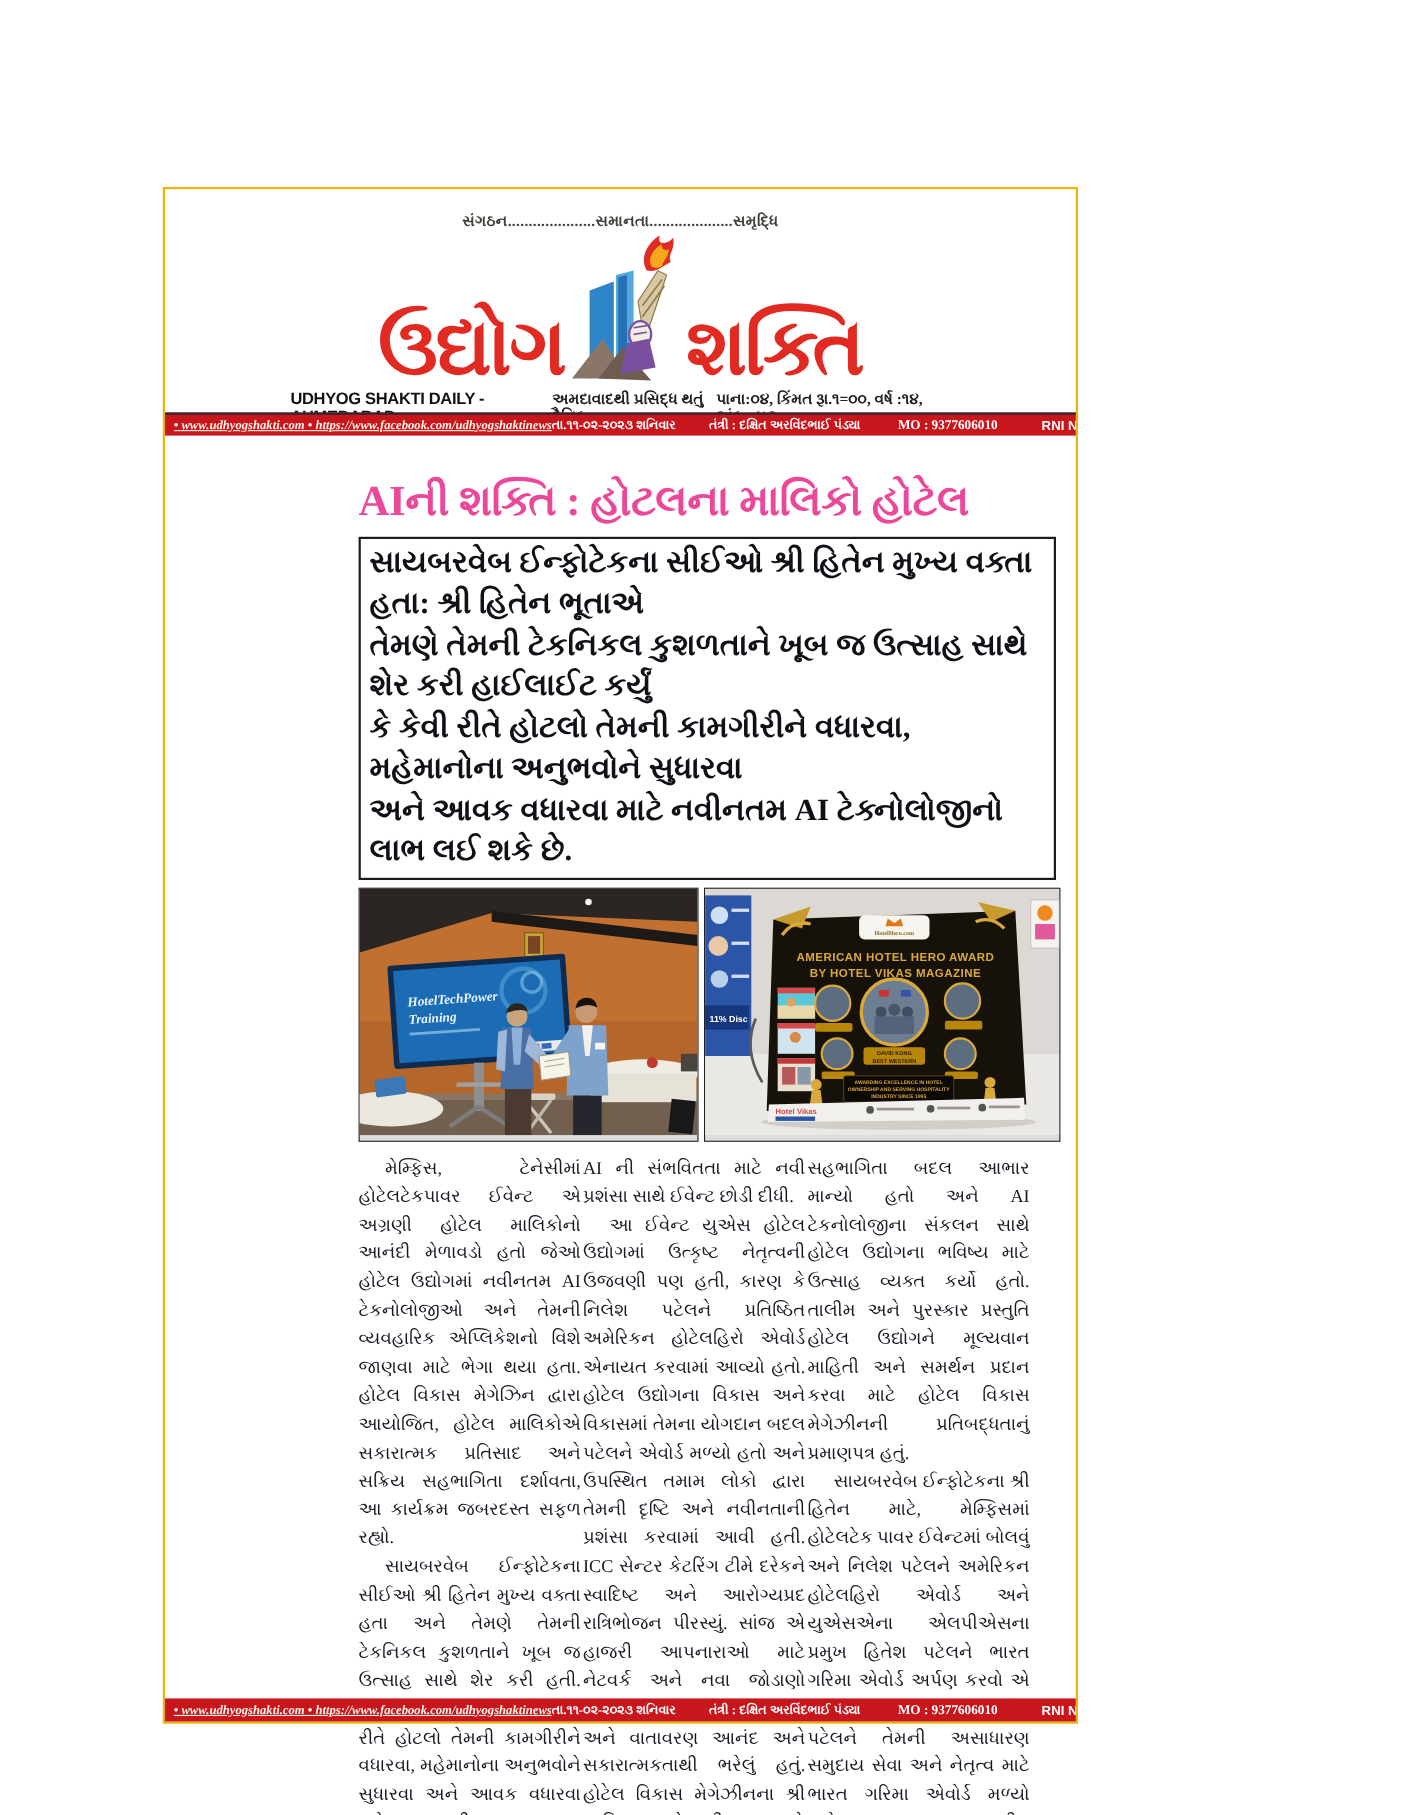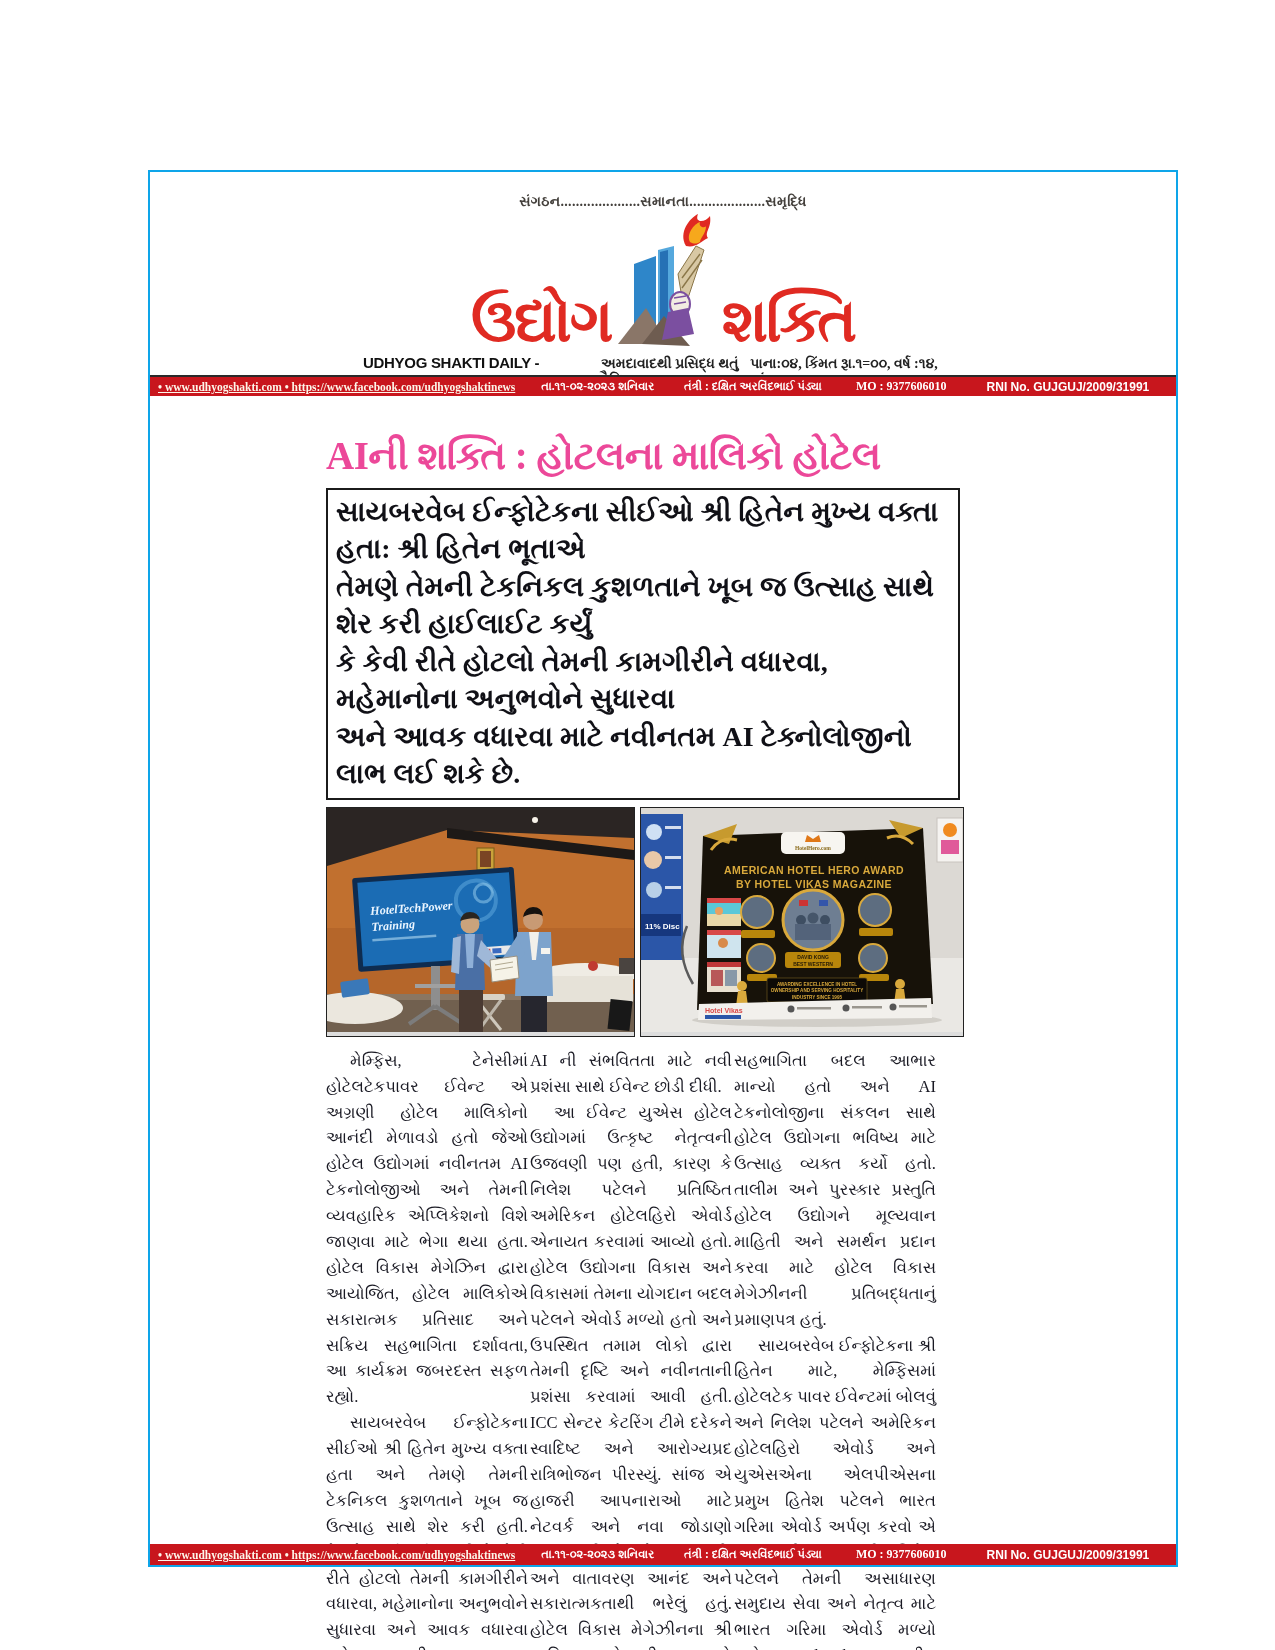--- a/index.html
+++ b/index.html
@@ -1,32 +1,32 @@
 <!DOCTYPE html>
 <html><head>
 <meta charset="utf-8">
 <style>
   html,body{margin:0;padding:0;background:#fff;}
   .canvas{position:relative;width:1275px;height:1650px;background:#ffffff;overflow:hidden;
           font-family:"Liberation Serif","DejaVu Serif",serif;color:#15151d;}
-  .frame{position:absolute;left:148px;top:170px;width:1030px;height:1397px;border:2px solid #0ea5e9;box-sizing:border-box;}
+  .frame{position:absolute;left:148px;top:170px;width:832px;height:1397px;border:2px solid #eab308;box-sizing:border-box;}
   .motto{position:absolute;top:22px;left:0;right:0;text-align:center;font-size:14px;font-weight:bold;color:#44403c;letter-spacing:.3px;}
   .masthead{position:absolute;top:38px;left:0;right:0;display:flex;align-items:flex-end;justify-content:center;gap:4px;height:140px;}
-  .mast-word{color:#e02a22;font-weight:bold;font-size:60px;line-height:.95;letter-spacing:-2px;
+  .mast-word{color:#e02a22;font-weight:bold;font-size:72px;line-height:.95;letter-spacing:-2px;
              font-family:"Liberation Serif","DejaVu Serif",serif;text-align:center;}
   .logo-box{width:102px;height:138px;flex:0 0 auto;}
   .subline{position:absolute;top:182px;left:50%;transform:translateX(-50%);width:600px;display:flex;justify-content:space-between;align-items:baseline;}
   .subline .en{font-family:"Liberation Sans","DejaVu Sans",sans-serif;font-weight:bold;font-size:15px;color:#111;letter-spacing:-.3px;}
   .subline .gu{font-weight:bold;font-size:14px;color:#222;}
   .infobar{position:absolute;left:0;right:0;height:21px;background:#c8161d;border-top:2px solid #2a2a2a;
            display:flex;align-items:center;padding:0 8px;box-sizing:border-box;color:#fff;
            font-size:11.5px;font-weight:bold;font-family:"Liberation Serif",serif;white-space:nowrap;overflow:hidden;}
   .infobar.top{top:203px;}
   .infobar.bottom{bottom:0;border-top:none;}
-  .infobar .links{text-decoration:underline;color:#fdf6ea;margin-right:26px;}
+  .infobar .links{font-style:italic;text-decoration:underline;color:#fdf6ea;}
   .infobar .date{margin-right:30px;}
   .infobar .editor{margin-right:34px;}
   .infobar .mo{margin-right:40px;font-family:Liberation Serif, serif;font-size:12px;}
   .infobar .rni{font-family:"Liberation Sans",sans-serif;font-size:12px;}
   .article{position:absolute;left:176px;top:240px;width:634px;}
   .headline{font-size:39px;font-weight:bold;color:#ec4899;line-height:1.17;letter-spacing:-.5px;margin-top:21px;}
   .intro{border:2px solid #1b1b1b;margin-top:9px;padding:3px 8px 5px;font-size:28px;font-weight:bold;line-height:1.34;color:#101016;}
   .photos{display:flex;gap:5px;margin-top:7px;}
   .photo{border:1px solid #222;box-sizing:border-box;background:#ddd;}
   .columns{display:flex;gap:2px;margin-top:11px;}

